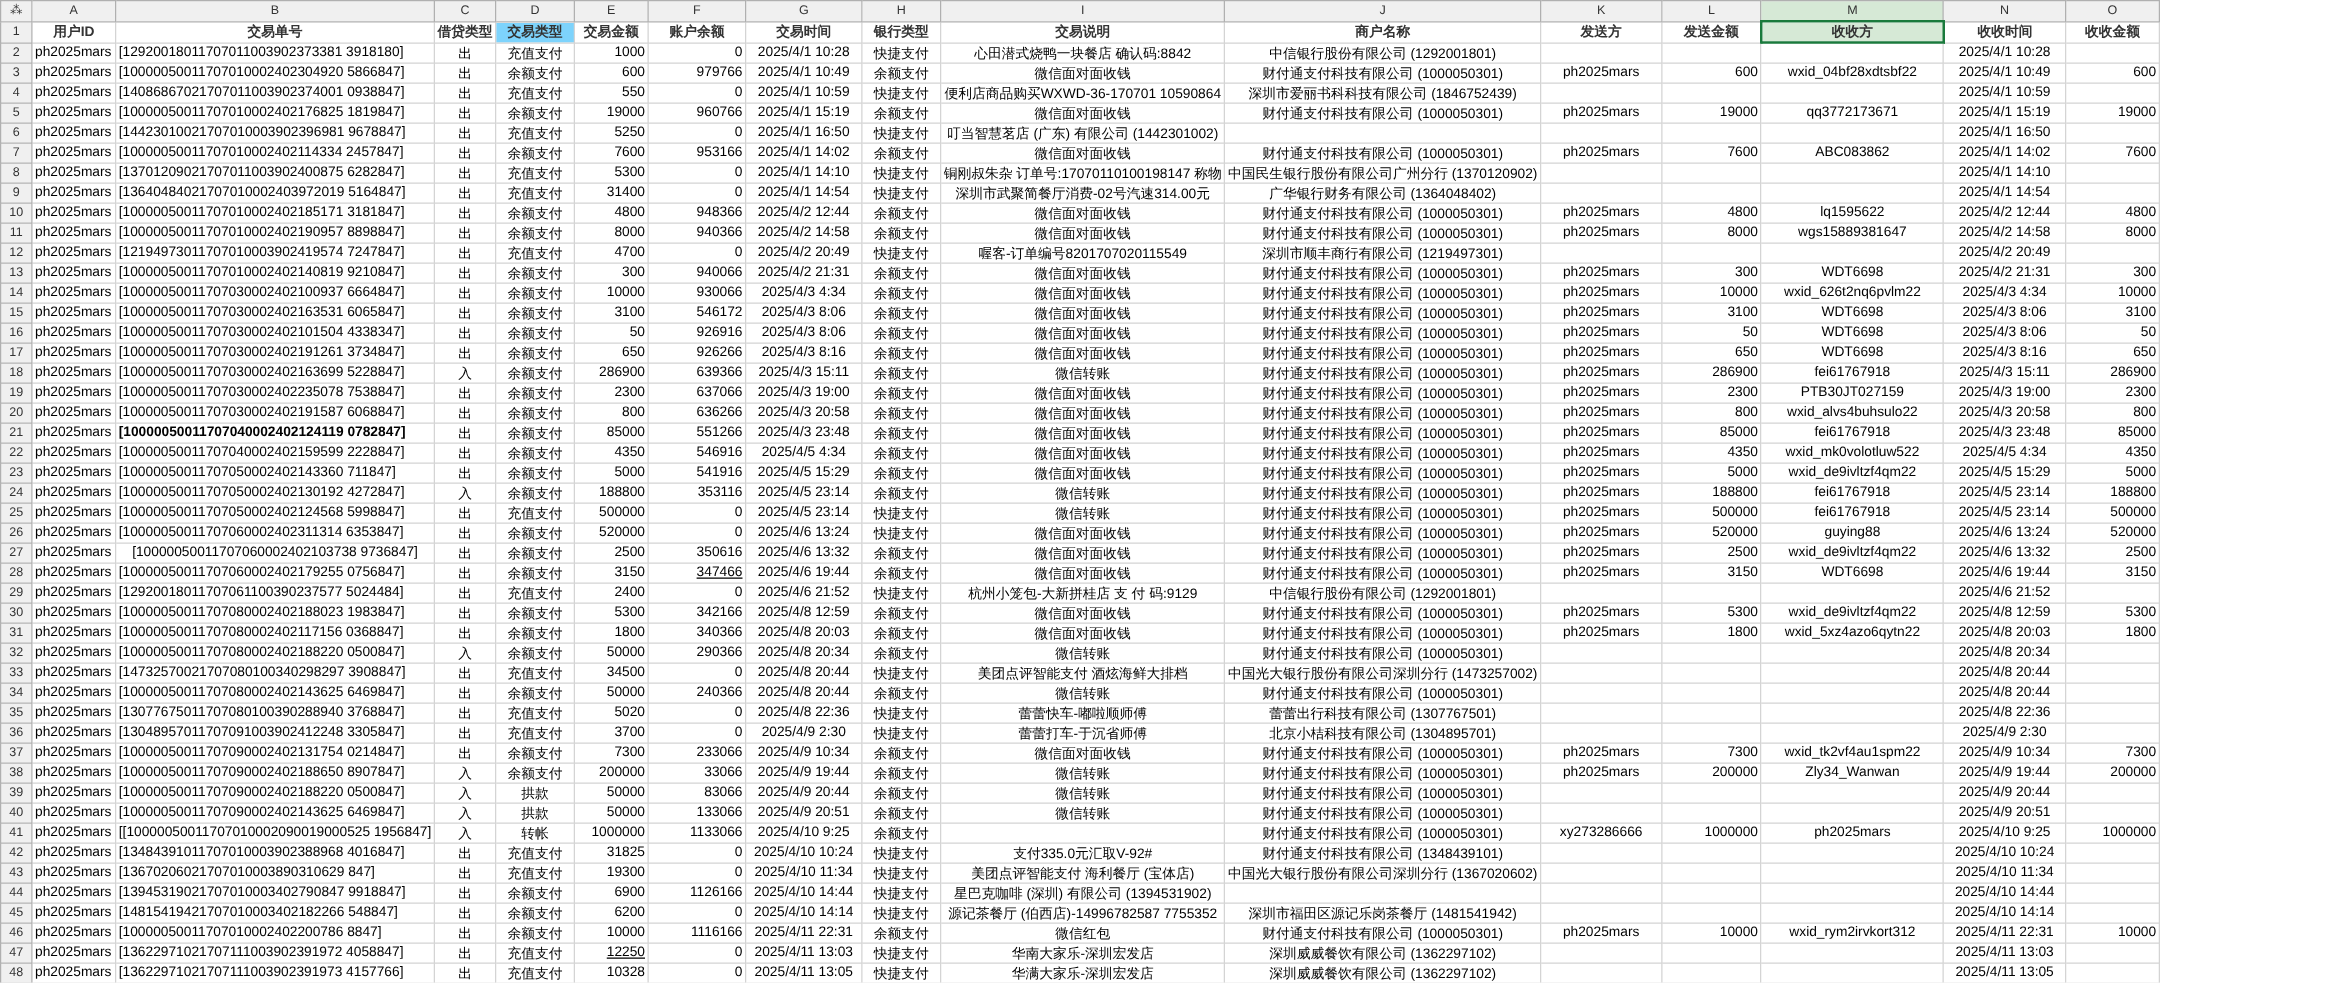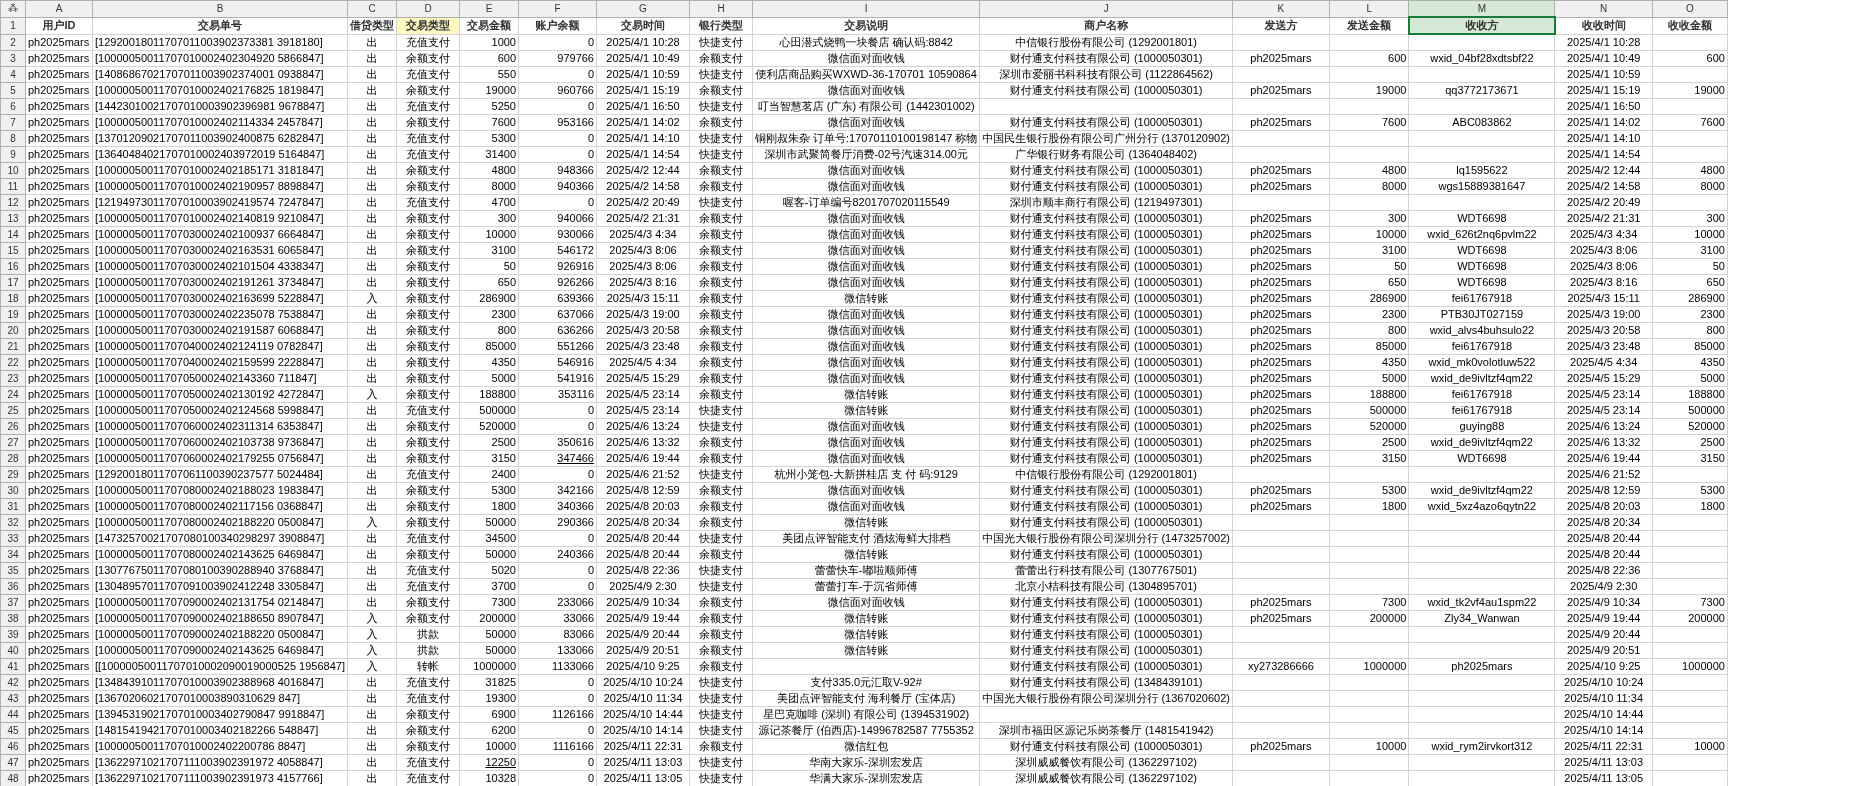--- a/index.html
+++ b/index.html
@@ -38,21 +38,21 @@
           <td class="rowhdr" style="width: 74px;">L</td>
           <td class="rowhdr colhdr-sel" style="width: 140px;">M</td>
           <td class="rowhdr" style="width: 92px;">N</td>
           <td class="rowhdr" style="width: 70px;">O</td>
         </tr>
       <tr class="hdr-row">
           <td class="rowhdr">1</td>
           <td class="cell c-center" style="width: 62px; background: rgb(255, 255, 255); font-weight: bold; height: 15px;">用户ID</td>
           <td class="cell c-center" style="width: 182px; background: rgb(255, 255, 255); font-weight: bold; height: 15px;">交易单号</td>
           <td class="cell c-center" style="width: 38px; background: rgb(255, 255, 255); font-weight: bold; height: 15px;">借贷类型</td>
-          <td class="cell c-center" style="width: 58px; background: #fef9c3; font-weight: bold; height: 15px;">交易类型</td>
+          <td class="cell c-center" style="width: 58px; background: #7dd3fc; font-weight: bold; height: 15px;">交易类型</td>
           <td class="cell c-center" style="width: 54px; background: rgb(255, 255, 255); font-weight: bold; height: 15px;">交易金额</td>
           <td class="cell c-center" style="width: 54px; background: rgb(255, 255, 255); font-weight: bold; height: 15px;">账户余额</td>
           <td class="cell c-center" style="width: 88px; background: rgb(255, 255, 255); font-weight: bold; height: 15px;">交易时间</td>
           <td class="cell c-center" style="width: 58px; background: rgb(255, 255, 255); font-weight: bold; height: 15px;">银行类型</td>
           <td class="cell c-center" style="width: 210px; background: rgb(255, 255, 255); font-weight: bold; height: 15px;">交易说明</td>
           <td class="cell c-center" style="width: 236px; background: rgb(255, 255, 255); font-weight: bold; height: 15px;">商户名称</td>
           <td class="cell c-center" style="width: 92px; background: rgb(255, 255, 255); font-weight: bold; height: 15px;">发送方</td>
           <td class="cell c-center" style="width: 74px; background: rgb(255, 255, 255); font-weight: bold; height: 15px;">发送金额</td>
           <td class="cell c-center hdrM" style="width: 140px; background: rgb(214, 233, 214); font-weight: bold; height: 15px;">收收方</td>
           <td class="cell c-center" style="width: 92px; background: rgb(255, 255, 255); font-weight: bold; height: 15px;">收收时间</td>
@@ -100,21 +100,21 @@
           <td class="rowhdr">4</td>
           <td class="cell c-left" style="width: 62px;">ph2025mars</td>
           <td class="cell c-left" style="width: 182px;">[14086867021707011003902374001 0938847]</td>
           <td class="cell c-center" style="width: 38px;">出</td>
           <td class="cell c-center" style="width: 58px;">充值支付</td>
           <td class="cell c-right" style="width: 54px;">550</td>
           <td class="cell c-right" style="width: 54px;">0</td>
           <td class="cell c-center" style="width: 88px;">2025/4/1 10:59</td>
           <td class="cell c-center" style="width: 58px;">快捷支付</td>
           <td class="cell c-center" style="width: 210px;">便利店商品购买WXWD-36-170701 10590864</td>
-          <td class="cell c-center" style="width: 236px;">深圳市爱丽书科科技有限公司 (1122864562)</td>
+          <td class="cell c-center" style="width: 236px;">深圳市爱丽书科科技有限公司 (1846752439)</td>
           <td class="cell c-center" style="width: 92px;"></td>
           <td class="cell c-right" style="width: 74px;"></td>
           <td class="cell c-center colM" style="width: 140px;"></td>
           <td class="cell c-center" style="width: 92px;">2025/4/1 10:59</td>
           <td class="cell c-right" style="width: 70px;"></td>
         </tr>
         <tr>
           <td class="rowhdr">5</td>
           <td class="cell c-left" style="width: 62px;">ph2025mars</td>
           <td class="cell c-left" style="width: 182px;">[10000050011707010002402176825 1819847]</td>
@@ -398,21 +398,21 @@
           <td class="cell c-center" style="width: 236px;">财付通支付科技有限公司 (1000050301)</td>
           <td class="cell c-center" style="width: 92px;">ph2025mars</td>
           <td class="cell c-right" style="width: 74px;">800</td>
           <td class="cell c-center colM" style="width: 140px;">wxid_alvs4buhsulo22</td>
           <td class="cell c-center" style="width: 92px;">2025/4/3 20:58</td>
           <td class="cell c-right" style="width: 70px;">800</td>
         </tr>
         <tr>
           <td class="rowhdr">21</td>
           <td class="cell c-left" style="width: 62px;">ph2025mars</td>
-          <td class="cell c-left" style="width: 182px;">[10000050011707040002402124119 0782847]</td>
+          <td class="cell c-left" style="width: 182px; font-weight: bold;">[10000050011707040002402124119 0782847]</td>
           <td class="cell c-center" style="width: 38px;">出</td>
           <td class="cell c-center" style="width: 58px;">余额支付</td>
           <td class="cell c-right" style="width: 54px;">85000</td>
           <td class="cell c-right" style="width: 54px;">551266</td>
           <td class="cell c-center" style="width: 88px;">2025/4/3 23:48</td>
           <td class="cell c-center" style="width: 58px;">余额支付</td>
           <td class="cell c-center" style="width: 210px;">微信面对面收钱</td>
           <td class="cell c-center" style="width: 236px;">财付通支付科技有限公司 (1000050301)</td>
           <td class="cell c-center" style="width: 92px;">ph2025mars</td>
           <td class="cell c-right" style="width: 74px;">85000</td>
@@ -506,21 +506,21 @@
           <td class="cell c-center" style="width: 236px;">财付通支付科技有限公司 (1000050301)</td>
           <td class="cell c-center" style="width: 92px;">ph2025mars</td>
           <td class="cell c-right" style="width: 74px;">520000</td>
           <td class="cell c-center colM" style="width: 140px;">guying88</td>
           <td class="cell c-center" style="width: 92px;">2025/4/6 13:24</td>
           <td class="cell c-right" style="width: 70px;">520000</td>
         </tr>
         <tr>
           <td class="rowhdr">27</td>
           <td class="cell c-left" style="width: 62px;">ph2025mars</td>
-          <td class="cell c-left" style="width: 182px;">[10000050011707060002402103738 9736847]</td>
+          <td class="cell c-left" style="width: 182px; text-align: center;">[10000050011707060002402103738 9736847]</td>
           <td class="cell c-center" style="width: 38px;">出</td>
           <td class="cell c-center" style="width: 58px;">余额支付</td>
           <td class="cell c-right" style="width: 54px;">2500</td>
           <td class="cell c-right" style="width: 54px;">350616</td>
           <td class="cell c-center" style="width: 88px;">2025/4/6 13:32</td>
           <td class="cell c-center" style="width: 58px;">余额支付</td>
           <td class="cell c-center" style="width: 210px;">微信面对面收钱</td>
           <td class="cell c-center" style="width: 236px;">财付通支付科技有限公司 (1000050301)</td>
           <td class="cell c-center" style="width: 92px;">ph2025mars</td>
           <td class="cell c-right" style="width: 74px;">2500</td>

